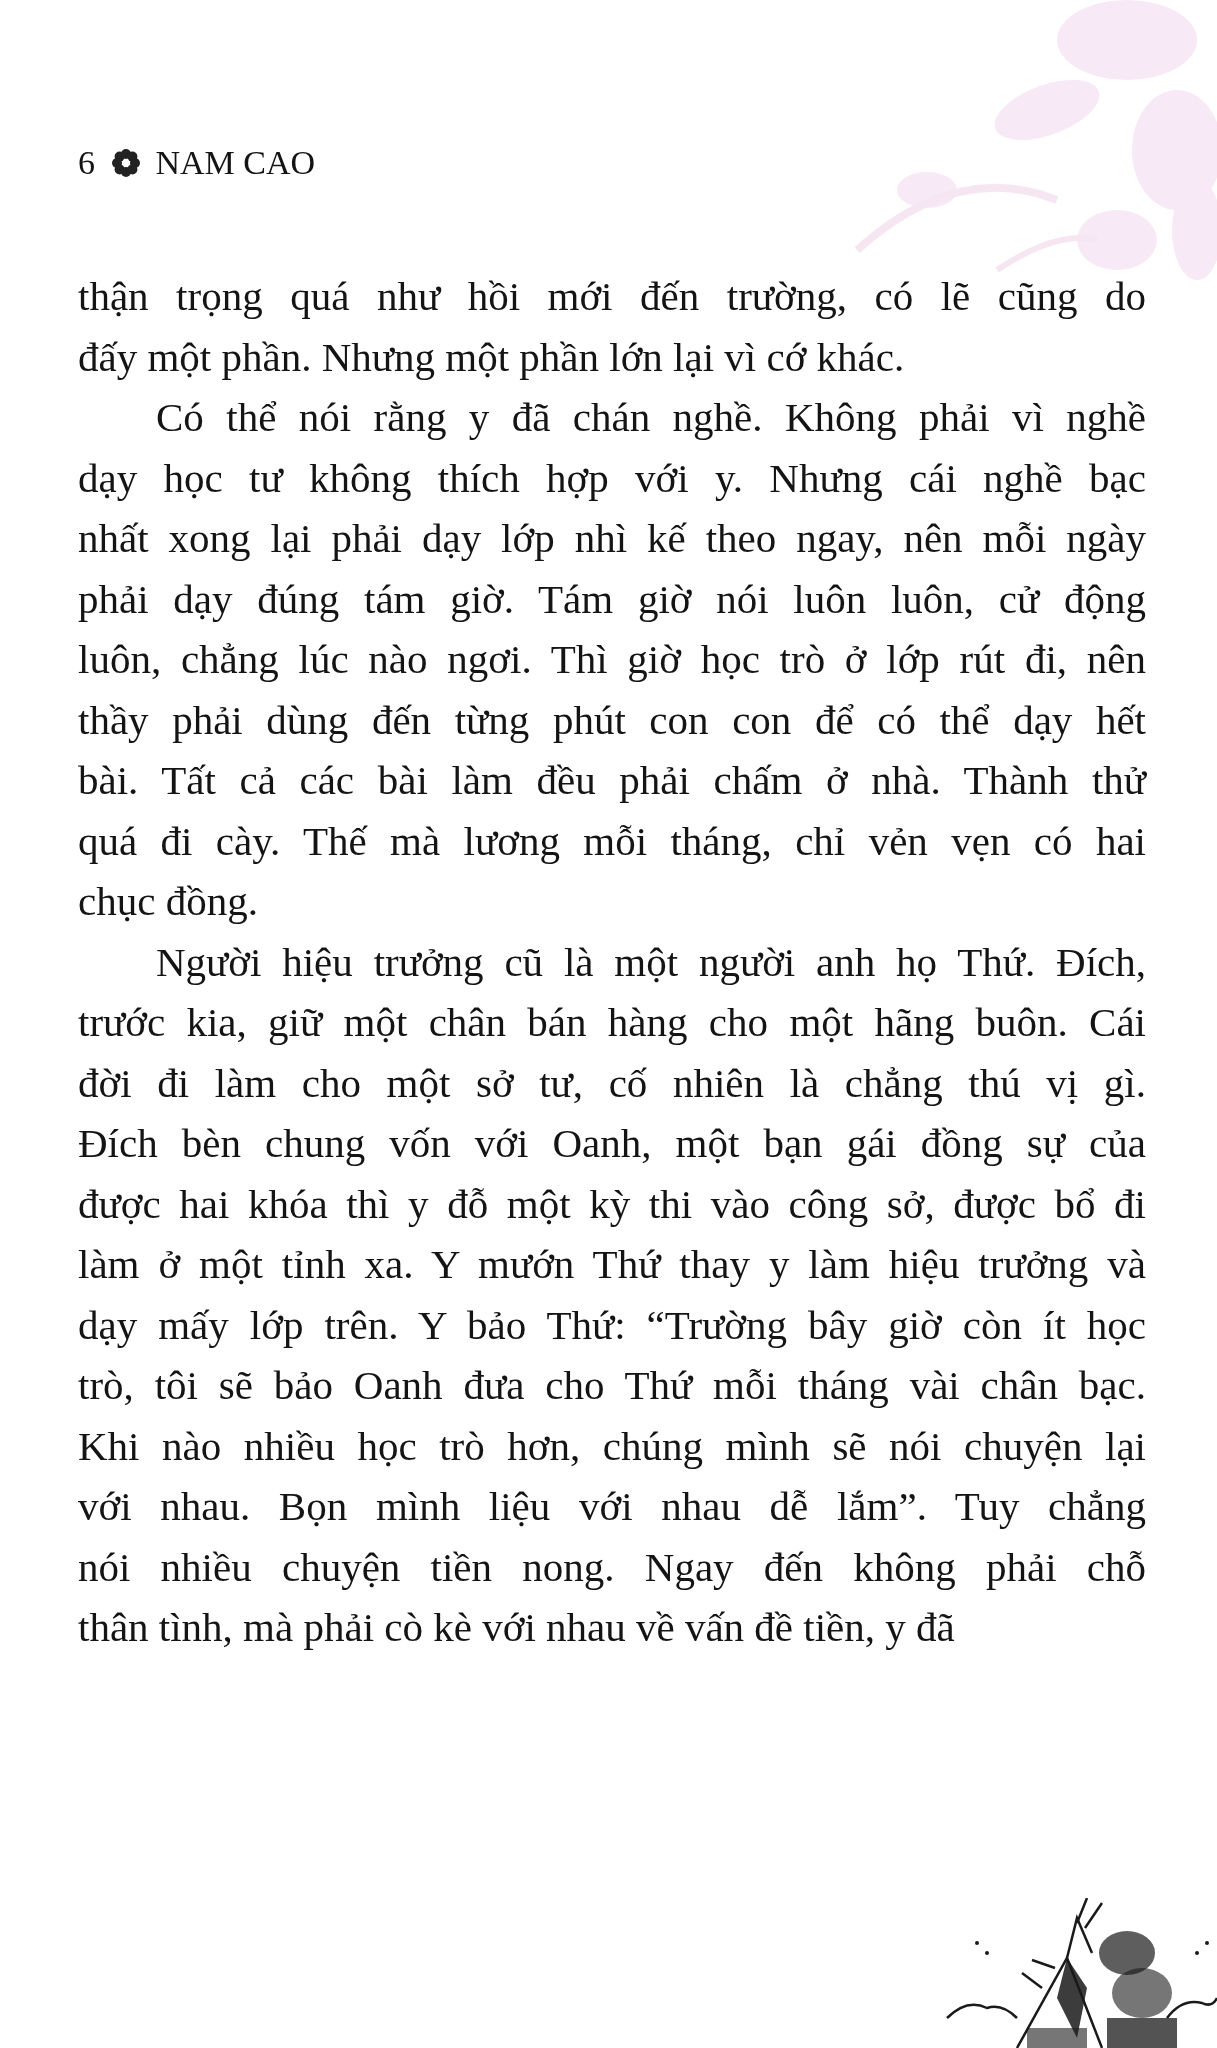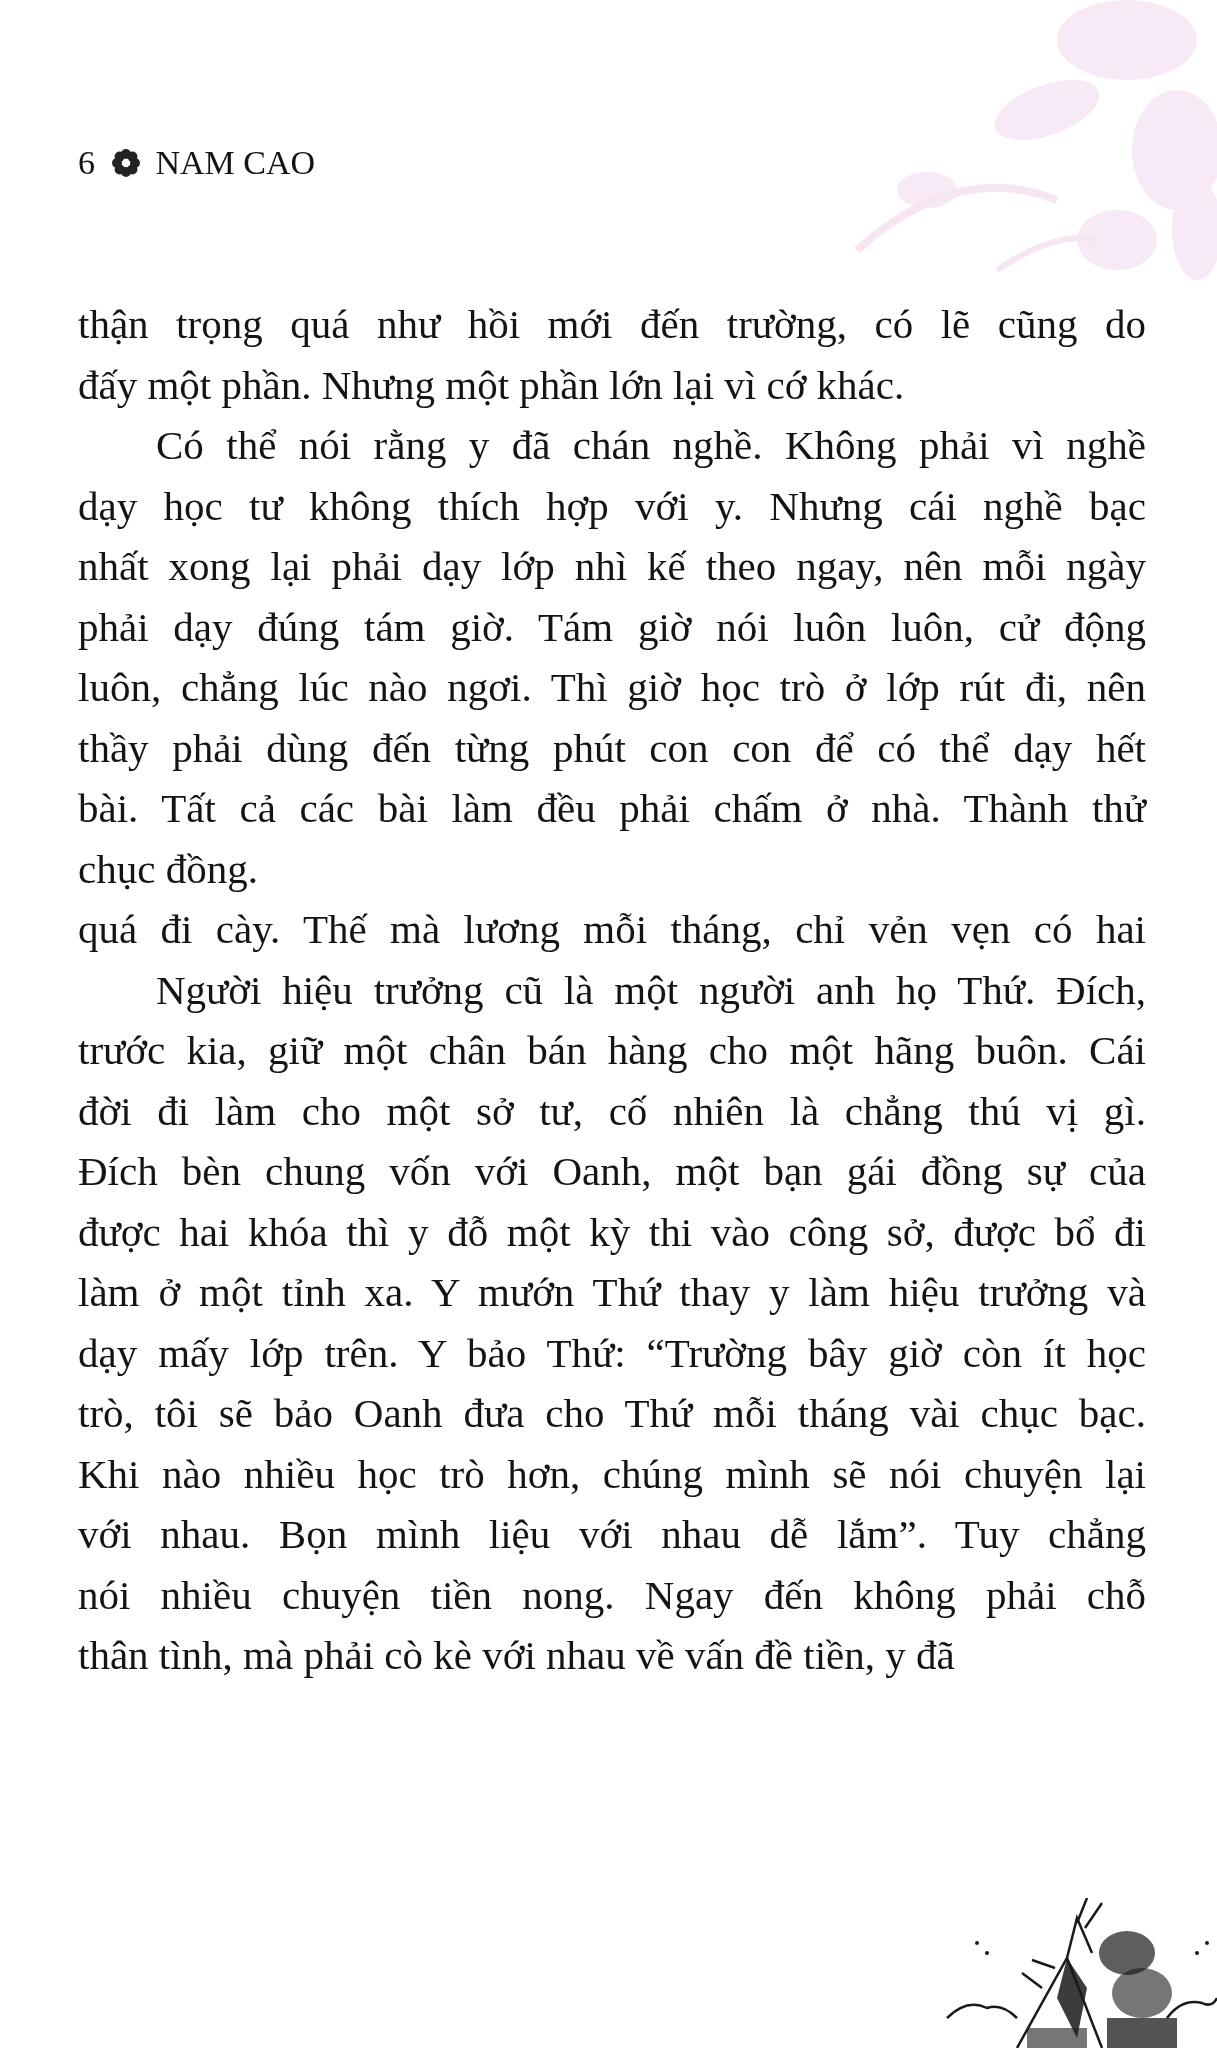--- a/index.html
+++ b/index.html
@@ -33,21 +33,21 @@
       align-items: center;
       letter-spacing: 0.5px;
     }
     .running-head .page-num { margin-right: 16px; }
     .running-head .flower { width: 28px; height: 28px; margin-right: 16px; display: inline-block; }
     .running-head .author { letter-spacing: 0px; text-align: right; }
 
     .body-text {
       position: absolute;
       left: 78px;
-      top: 294px;
+      top: 266px;
       width: 1068px;
       font-size: 41px;
       line-height: 60.5px;
       text-align: justify;
     }
     .body-text .line {
       display: block;
       height: 60.5px;
       white-space: nowrap;
       text-align-last: justify;
@@ -105,30 +105,30 @@
   <p id="paragraphs" style="margin:0">
       <span class="line">thận trọng quá như hồi mới đến trường, có lẽ cũng do</span>
       <span class="line last">đấy một phần. Nhưng một phần lớn lại vì cớ khác.</span>
       <span class="line indent">Có thể nói rằng y đã chán nghề. Không phải vì nghề</span>
       <span class="line">dạy học tư không thích hợp với y. Nhưng cái nghề bạc</span>
       <span class="line">nhất xong lại phải dạy lớp nhì kế theo ngay, nên mỗi ngày</span>
       <span class="line">phải dạy đúng tám giờ. Tám giờ nói luôn luôn, cử động</span>
       <span class="line">luôn, chẳng lúc nào ngơi. Thì giờ học trò ở lớp rút đi, nên</span>
       <span class="line">thầy phải dùng đến từng phút con con để có thể dạy hết</span>
       <span class="line">bài. Tất cả các bài làm đều phải chấm ở nhà. Thành thử</span>
+      <span class="line">quá đi cày. Thế mà lương mỗi tháng, chỉ vẻn vẹn có hai</span>
       <span class="line last">chục đồng.</span>
-      <span class="line">quá đi cày. Thế mà lương mỗi tháng, chỉ vẻn vẹn có hai</span>
       <span class="line indent">Người hiệu trưởng cũ là một người anh họ Thứ. Đích,</span>
       <span class="line">trước kia, giữ một chân bán hàng cho một hãng buôn. Cái</span>
       <span class="line">đời đi làm cho một sở tư, cố nhiên là chẳng thú vị gì.</span>
       <span class="line">Đích bèn chung vốn với Oanh, một bạn gái đồng sự của</span>
       <span class="line">được hai khóa thì y đỗ một kỳ thi vào công sở, được bổ đi</span>
       <span class="line">làm ở một tỉnh xa. Y mướn Thứ thay y làm hiệu trưởng và</span>
       <span class="line">dạy mấy lớp trên. Y bảo Thứ: “Trường bây giờ còn ít học</span>
-      <span class="line">trò, tôi sẽ bảo Oanh đưa cho Thứ mỗi tháng vài chục bạc.</span>
+      <span class="line">trò, tôi sẽ bảo Oanh đưa cho Thứ mỗi tháng vài chân bạc.</span>
       <span class="line">Khi nào nhiều học trò hơn, chúng mình sẽ nói chuyện lại</span>
       <span class="line">với nhau. Bọn mình liệu với nhau dễ lắm”. Tuy chẳng</span>
       <span class="line">nói nhiều chuyện tiền nong. Ngay đến không phải chỗ</span>
       <span class="line last">thân tình, mà phải cò kè với nhau về vấn đề tiền, y đã</span>
     </p>
 </main>
 
 <svg class="illustration" viewBox="0 0 290 150">
   <g stroke="#1a1a1a" fill="none" stroke-width="2.5">
     <path d="M90 150 L140 60 L175 150"></path>

